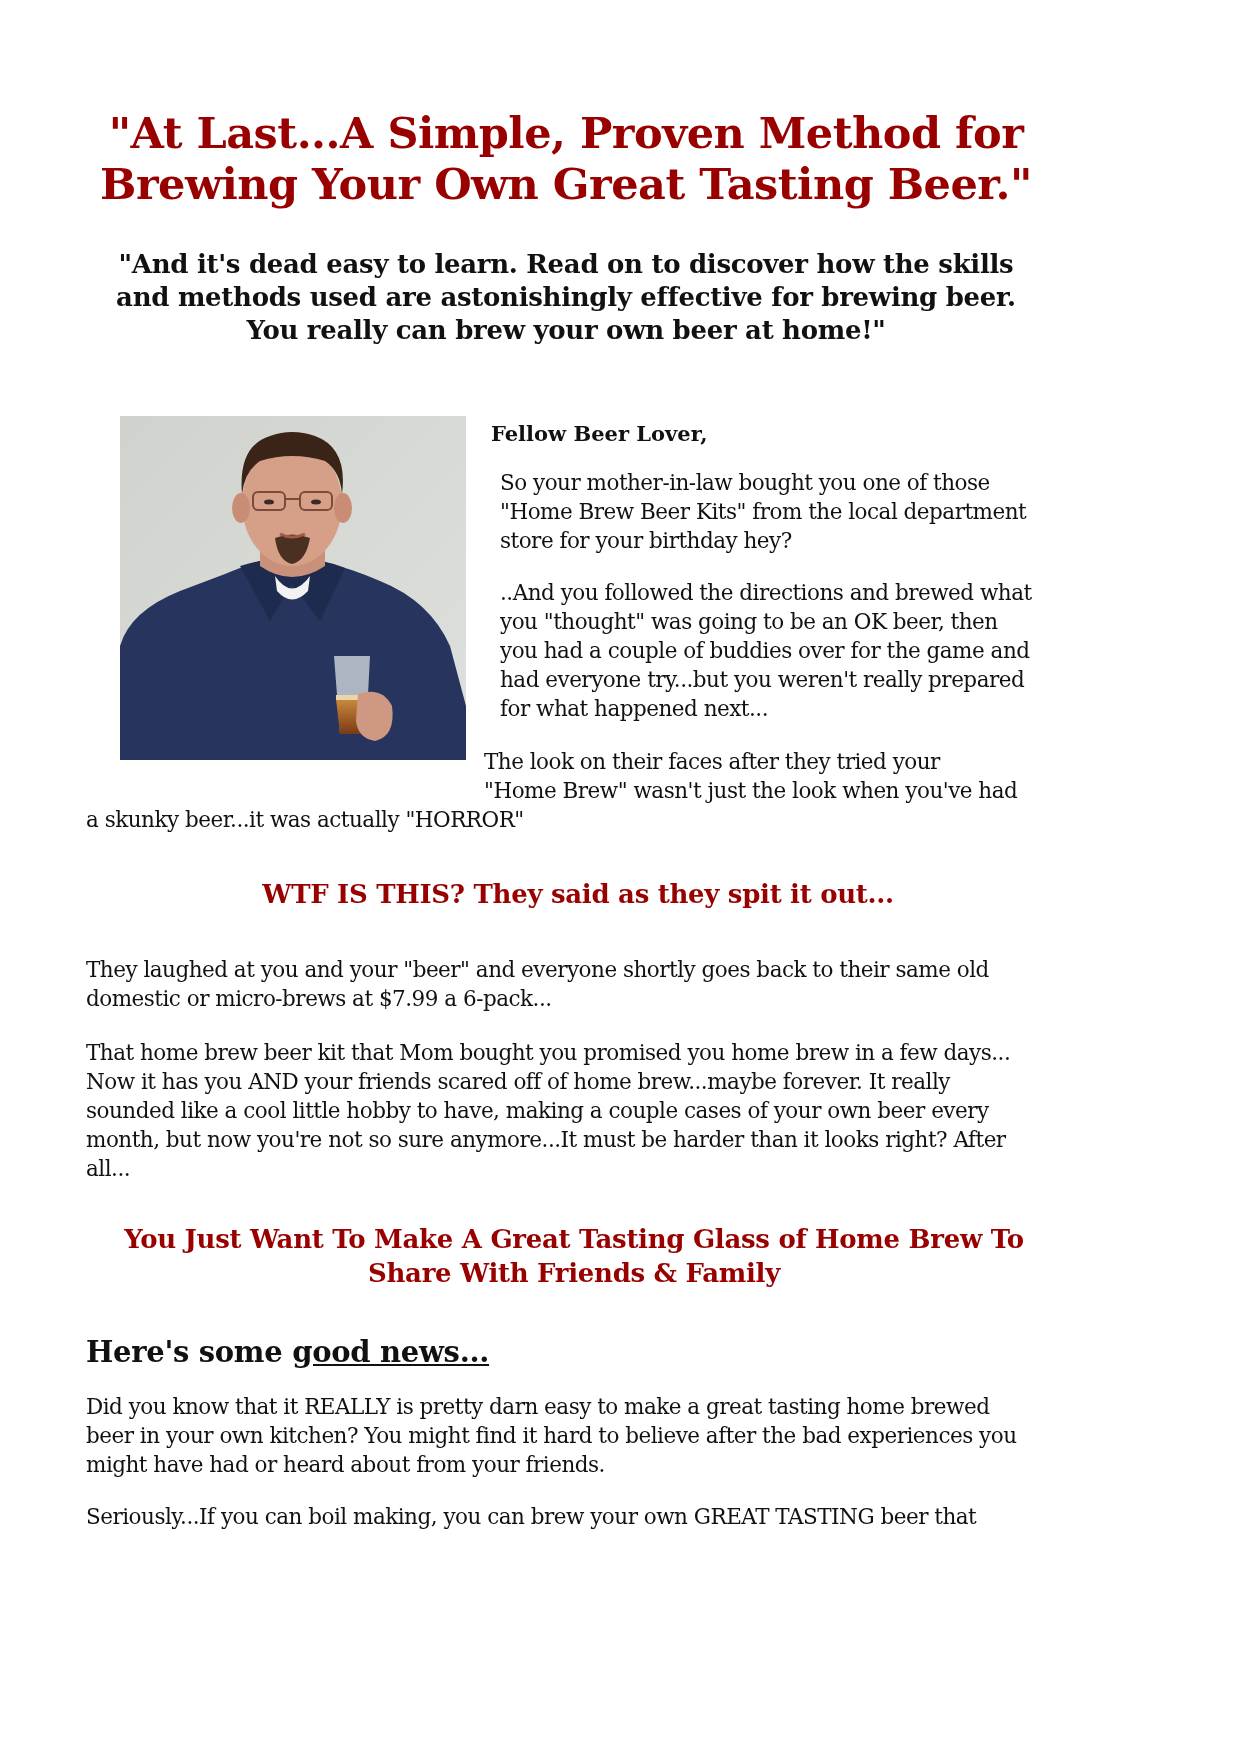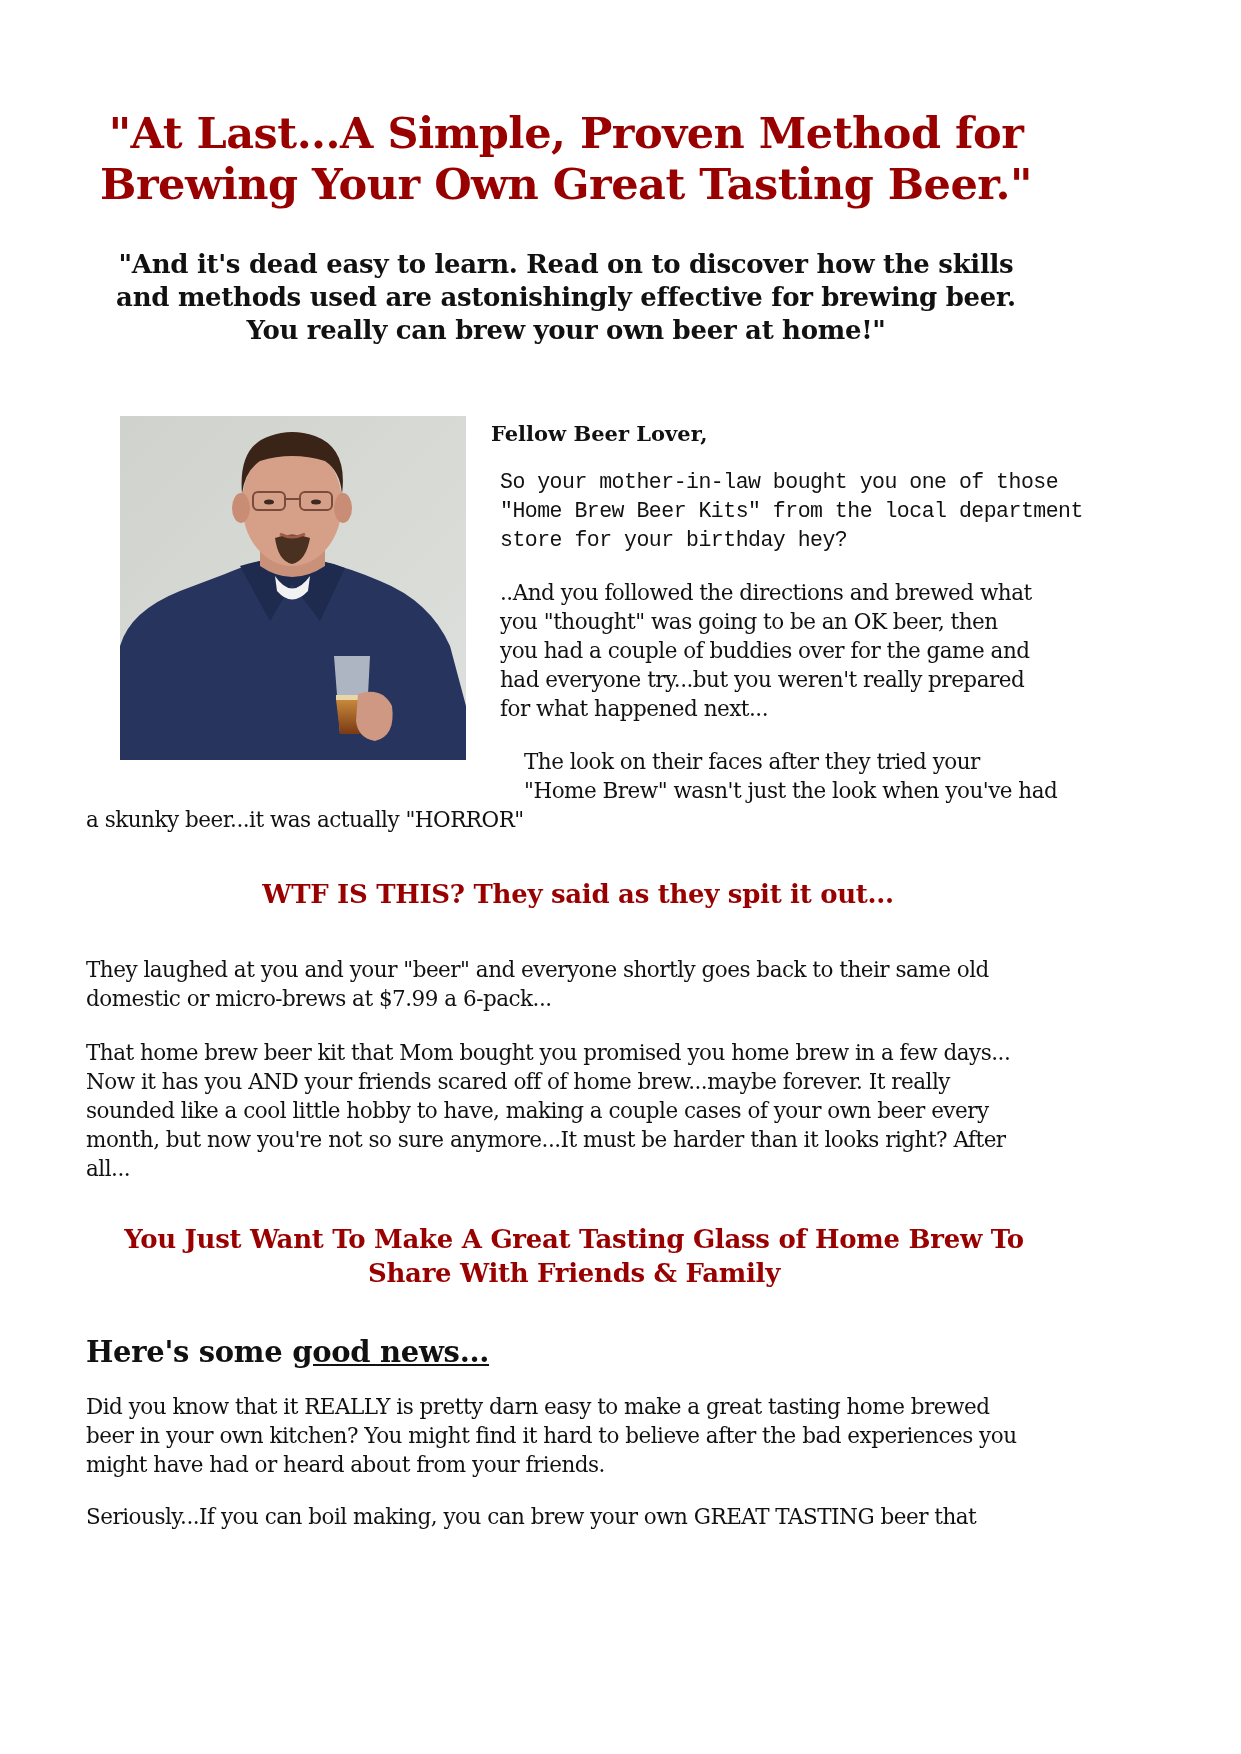--- a/index.html
+++ b/index.html
@@ -66,23 +66,23 @@
     }
     .greeting {
       position: absolute;
       left: 476px;
       top: 404px;
       font-weight: bold;
       font-size: 21px;
       line-height: 29px;
       margin: 15px;
     }
-    .p1 { position: absolute; left: 500px; top: 468px; width: 560px; font-family: Liberation Mono, monospace; }
+    .p1 { position: absolute; left: 500px; top: 468px; width: 560px; }
     .p2 { position: absolute; left: 500px; top: 578px; width: 560px; }
-    .p3 { position: absolute; left: 524px; top: 747px; width: 560px; }
+    .p3 { position: absolute; left: 484px; top: 747px; width: 560px; }
     .p3b { position: absolute; left: 86px; top: 805px; width: 980px; }
     .wtf {
       position: absolute;
       left: 86px;
       width: 960px;
       top: 866px;
       text-align: center;
       color: #990000;
       font-weight: bold;
       font-size: 26px;

